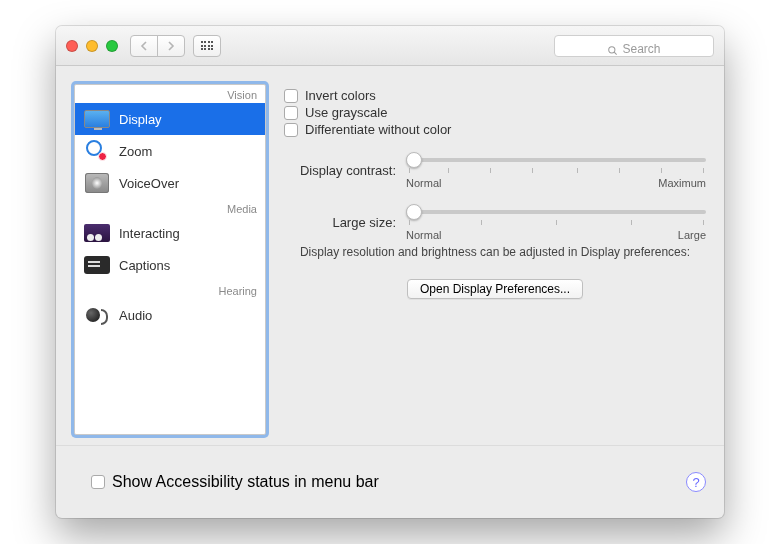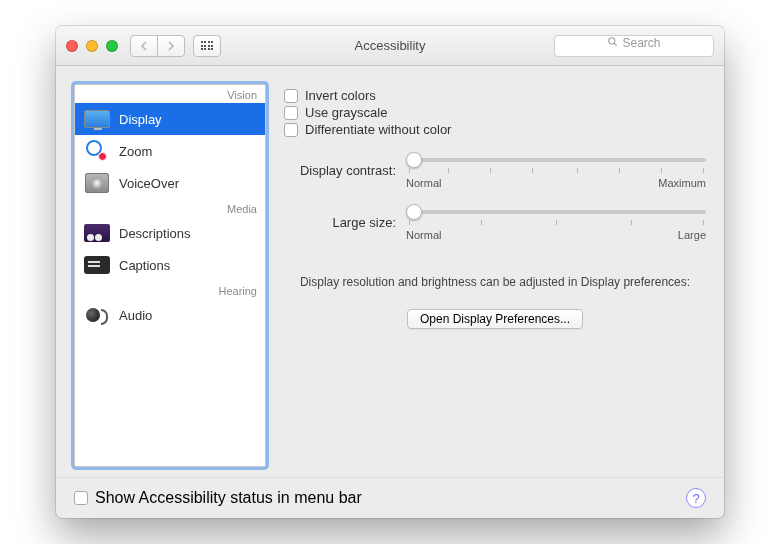--- a/index.html
+++ b/index.html
@@ -19,21 +19,21 @@
   .dot.yel { background: #ffbd2e; }
   .dot.grn { background: #28c940; }
   .segbtns { display: flex; margin-left: 12px; }
   .seg { width: 28px; height: 22px; background: linear-gradient(#ffffff,#f1f1f1); border: 1px solid #bfbfbf; display:flex;align-items:center;justify-content:center; color:#b5b5b5; font-size:12px;}
   .seg:first-child { border-radius: 4px 0 0 4px; }
   .seg:last-child { border-radius: 0 4px 4px 0; margin-left:-1px; }
   .gridbtn { width: 28px; height:22px; margin-left:8px; border:1px solid #bfbfbf; border-radius:4px;background:linear-gradient(#ffffff,#f1f1f1); display:flex;align-items:center;justify-content:center;}
   .grid-ic { display:grid; grid-template-columns:repeat(4,2px); grid-template-rows:repeat(3,2px); gap:1.5px;}
   .grid-ic span{background:#555;width:2px;height:2px;}
   .title { position:absolute; left:0; right:0; text-align:center; font-size:13px; color:#4a4a4a; pointer-events:none;}
-  .search { margin-left:auto; width:160px; height:22px; background:#fff; border:1px solid #cfcfcf; border-radius:4px; display:flex; align-items:flex-start; justify-content:center; gap:4px; color:#9b9b9b; font-size:12px;}
+  .search { margin-left:auto; width:160px; height:22px; background:#fff; border:1px solid #cfcfcf; border-radius:4px; display:flex; align-items:flex-end; justify-content:center; gap:4px; color:#9b9b9b; font-size:12px;}
   .search svg{width:11px;height:11px;fill:#9b9b9b;}
   .body { flex:1; display:flex; padding: 18px 18px 10px 18px; gap:18px; position:relative;}
   .sidebar-wrap { width:192px; display:flex; }
   .sidebar {
     flex:1; background:#fff; border:1px solid #c9c9c9; border-radius:2px;
     box-shadow: 0 0 0 3px #8fb8ea; overflow-y:auto;
   }
   .sidebar::-webkit-scrollbar{width:15px;}
   .sidebar::-webkit-scrollbar-thumb{background:#c5c5c5;border-radius:8px;border:3px solid #fff;}
   .cat { font-size:11px; color:#8a8a8a; padding:4px 8px 2px;text-align:right; }
@@ -60,24 +60,24 @@
   .chk input{width:14px;height:14px;appearance:none;border:1px solid #aaa;border-radius:3px;background:#fff;}
   .sliderrow{display:flex;align-items:center;margin-top:14px;}
   .sliderlabel{width:122px;text-align:right;padding-right:10px;font-size:13px;margin-top:1px;}
   .sliderbox{flex:1;}
   .track{position:relative;height:18px;}
   .rail{position:absolute;left:0;right:0;top:7px;height:4px;background:#c9c9c9;border-radius:2px;}
   .thumb{position:absolute;top:1px;width:16px;height:16px;background:#fff;border:0.5px solid #bbb;border-radius:50%;box-shadow:0 1px 2px rgba(0,0,0,0.25);}
   .ticks{position:relative;height:6px;margin-top:-1px;}
   .ticks span{position:absolute;top:0;width:1px;height:5px;background:#b8b8b8;}
   .ends{display:flex;justify-content:space-between;font-size:11px;color:#555;margin-top:3px;}
-  .hint{text-align:center;font-size:12px;color:#444;margin-top:34px;}
+  .hint{text-align:center;font-size:12px;color:#444;margin-top:4px;}
   .prefbtn{display:block;margin:20px auto 0;padding:2px 12px;font-size:12px;background:linear-gradient(#fff,#f2f2f2);border:1px solid #bfbfbf;border-radius:4px;box-shadow:0 1px 0 rgba(0,0,0,0.05);}
   .footer{border-top:1px solid #dcdcdc;padding:10px 18px;display:flex;align-items:center;}
-  .footer .chk{margin:0;}
+  .footer .chk{margin:17px;}
   .help{margin-left:auto;width:20px;height:20px;border:1.5px solid #8a8aff;border-radius:50%;color:#6a6aff;font-size:13px;display:flex;align-items:center;justify-content:center;background:#fff;}
 </style>
 </head>
 <body>
 
 <div class="window">
 
   <div class="titlebar">
     <div class="traffic">
       <div class="dot red"></div>
@@ -105,21 +105,20 @@
         <span></span>
           <span></span>
           <span></span>
           <span></span>
         <span></span>
           <span></span>
           <span></span>
           <span></span>
       </div>
     </div>
-    <div class="title">Accessibility</div>
     <div class="search">
       <svg viewBox="0 0 16 16">
           <circle cx="7" cy="7" r="4.5" stroke="#9b9b9b" stroke-width="1.5" fill="none"></circle>
           <line x1="10.5" y1="10.5" x2="14" y2="14" stroke="#9b9b9b" stroke-width="1.5"></line>
         </svg>
       <span>Search</span>
     </div>
   </div>
 
   <div class="body">
@@ -148,21 +147,21 @@
               <div class="icn-vo"></div>
             </div>
           <span>VoiceOver</span>
         </div>
 
         <div class="cat">Media</div>
         <div class="item">
           <div class="icn">
               <div class="icn-desc"></div>
             </div>
-          <span>Descriptions</span>
+          <span>Interacting</span>
         </div>
         <div class="item">
           <div class="icn">
               <div class="icn-cap"></div>
             </div>
           <span>Captions</span>
         </div>
 
         <div class="cat">Hearing</div>
         <div class="item">

